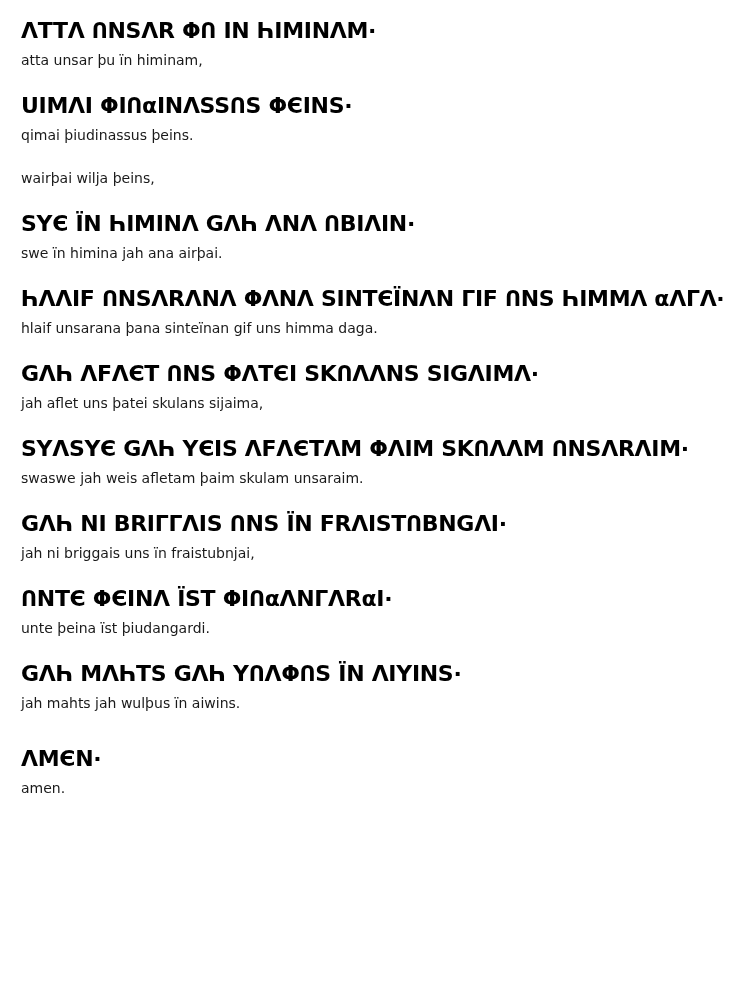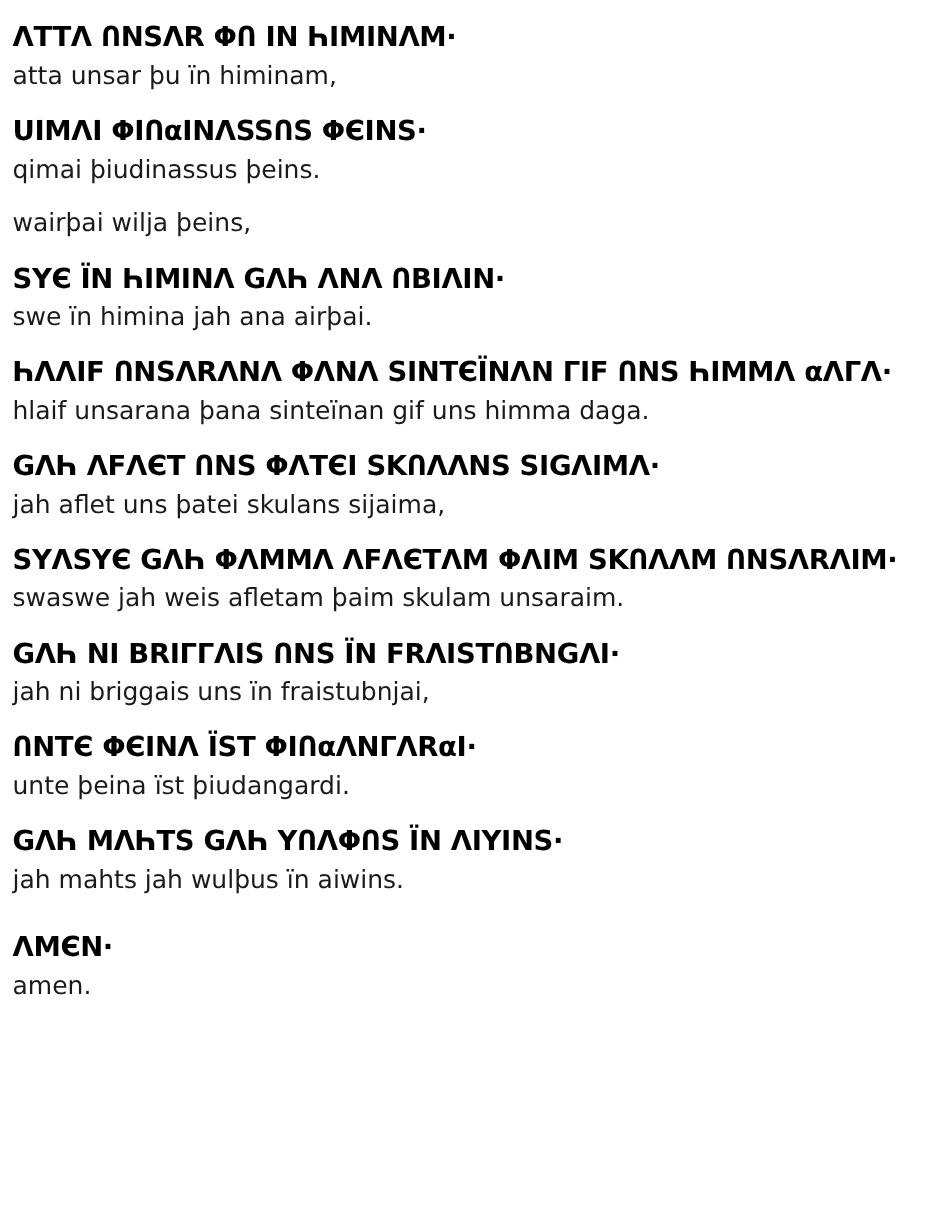--- a/index.html
+++ b/index.html
@@ -12,21 +12,21 @@
     width: 750px;
     height: 984px;
     overflow: hidden;
     font-family: "DejaVu Sans", sans-serif;
     color: #000000;
   }
   .page {
     box-sizing: border-box;
     width: 678px;
     height: 984px;
-    padding: 15px 6px 0 10px;
+    padding: 15px 6px 0 21px;
     background: #ffffff;
   }
   .pair {
     margin-bottom: 17px;
   }
   .pair:last-child {
     margin-bottom: 0;
     margin-top: 27px;
   }
   .gothic {
@@ -34,21 +34,21 @@
     font-weight: 700;
     font-size: 22px;
     line-height: 32px;
     letter-spacing: -0.3px;
     white-space: nowrap;
     color: #000000;
   }
   .latin {
     font-family: "DejaVu Sans", sans-serif;
     font-weight: 400;
-    font-size: 20px;
+    font-size: 14px;
     line-height: 26px;
     white-space: nowrap;
     color: #1a1a1a;
   }
 </style>
 </head>
 <body>
 
 <div class="page">
 
@@ -76,21 +76,21 @@
     <div class="gothic">ҺΛΛIF ՈNSΛRΛNΛ ΦΛNΛ SINTЄÏNΛN ΓIF ՈNS ҺIMMΛ αΛΓΛ·</div>
     <div class="latin">hlaif unsarana þana sinteïnan gif uns himma daga.</div>
   </div>
 
   <div class="pair">
     <div class="gothic">GΛҺ ΛFΛЄT ՈNS ΦΛTЄI SKՈΛΛNS SIGΛIMΛ·</div>
     <div class="latin">jah aflet uns þatei skulans sijaima,</div>
   </div>
 
   <div class="pair">
-    <div class="gothic">SΥΛSΥЄ GΛҺ ΦΛMMΛ ΛFΛЄTΛM ΦΛIM SKՈΛΛM ՈNSΛRΛIM·</div>
+    <div class="gothic">SΥΛSΥЄ GΛҺ ΥЄIS ΛFΛЄTΛM ΦΛIM SKՈΛΛM ՈNSΛRΛIM·</div>
     <div class="latin">swaswe jah weis afletam þaim skulam unsaraim.</div>
   </div>
 
   <div class="pair">
     <div class="gothic">GΛҺ NI BRIΓΓΛIS ՈNS ÏN FRΛISTՈBNGΛI·</div>
     <div class="latin">jah ni briggais uns ïn fraistubnjai,</div>
   </div>
 
   <div class="pair">
   </div>

